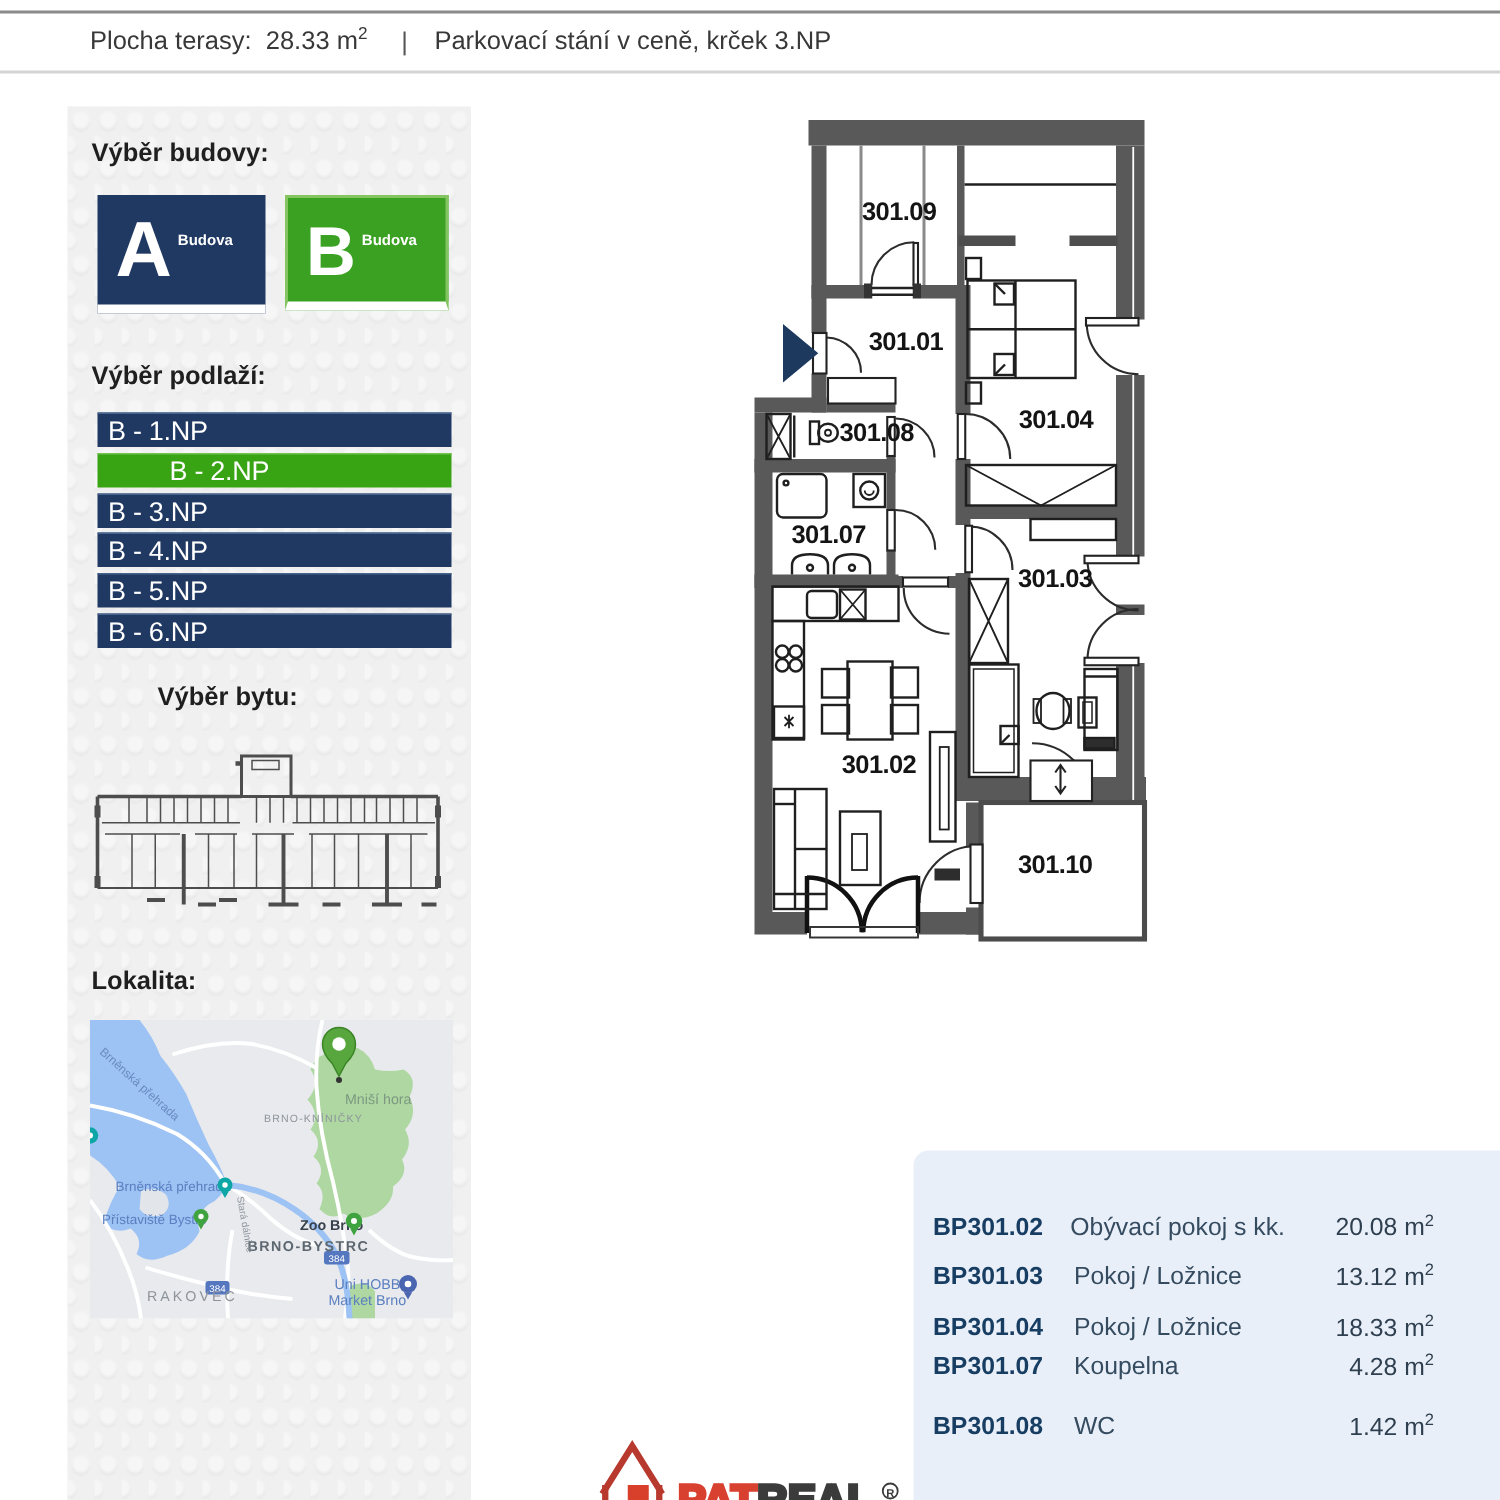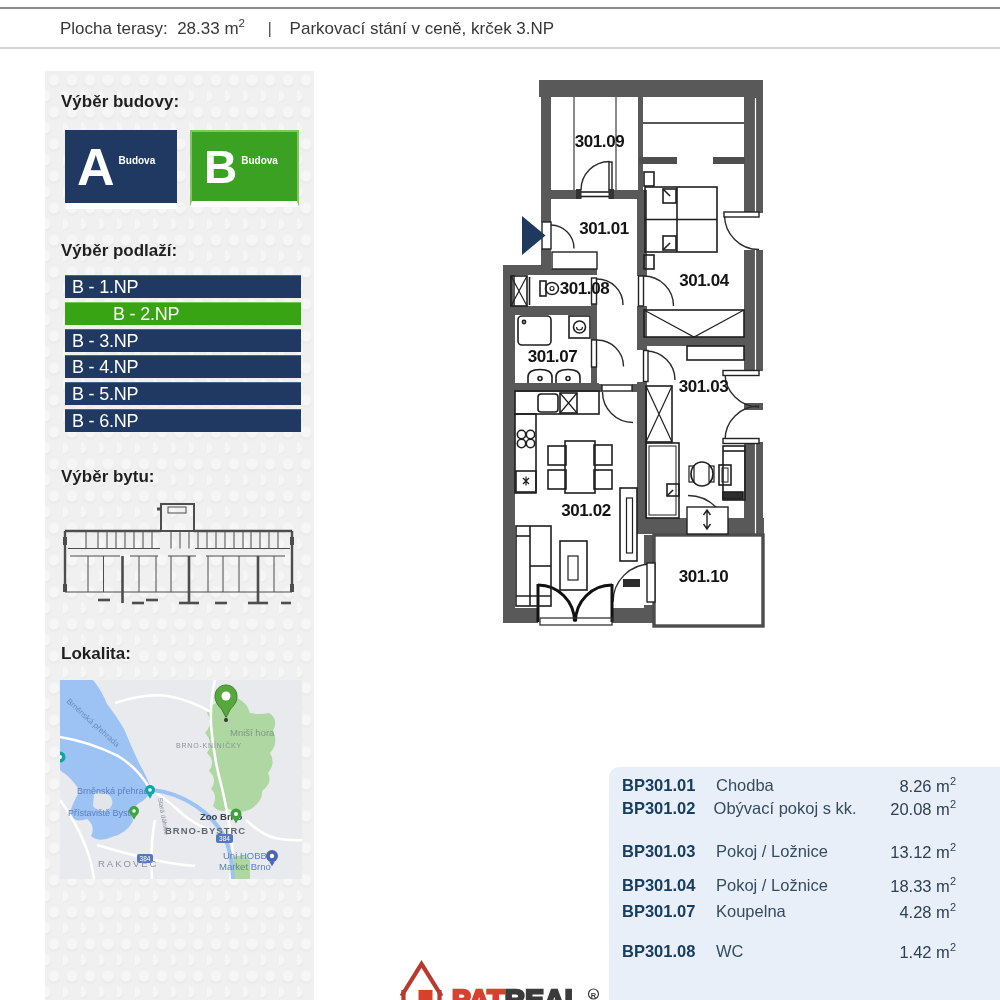--- a/index.html
+++ b/index.html
@@ -59,21 +59,21 @@
     </div>
     <div class="sb-h" style="top:170px;">Výběr podlaží:</div>
     <div class="npwrap">
       <div class="np">B - 1.NP</div>
       <div class="np act">B - 2.NP</div>
       <div class="np">B - 3.NP</div>
       <div class="np">B - 4.NP</div>
       <div class="np">B - 5.NP</div>
       <div class="np">B - 6.NP</div>
     </div>
-    <div class="sb-h" style="top:396px;">Výběr bytu:</div>
+    <div class="sb-h" style="top:384px;margin-left:44px;">Výběr bytu:</div>
     <svg style="position:absolute;left:14px;top:430px;" width="242" height="115" viewBox="59 501 242 115">
       <g fill="none" stroke="#4d4d4d" stroke-width="1.4">
         <rect x="161" y="504" width="33" height="27" stroke-width="2"></rect>
         <rect x="168" y="507" width="18" height="6" stroke-width="1"></rect>
         <line x1="157" y1="509" x2="161" y2="509" stroke-width="3"></line>
         <line x1="65" y1="531" x2="161" y2="531" stroke-width="2.4"></line>
         <line x1="194" y1="531" x2="292" y2="531" stroke-width="2.4"></line>
         <line x1="65" y1="531" x2="65" y2="592" stroke-width="2.4"></line>
         <line x1="292" y1="531" x2="292" y2="592" stroke-width="2.4"></line>
         <line x1="65" y1="592" x2="292" y2="592" stroke-width="1.2"></line>
@@ -388,26 +388,21 @@
       <text x="584.5" y="294">301.08</text>
       <text x="704" y="285.5">301.04</text>
       <text x="552.5" y="362">301.07</text>
       <text x="703.5" y="391.5">301.03</text>
       <text x="586" y="515.5">301.02</text>
       <text x="703.5" y="582">301.10</text>
     </g>
   </svg>
 
   <div class="legend">
-    <div class="lrow" style="top:2px;">
-      <span class="c1">BP301.01</span>
-      <span class="c2">Chodba</span>
-      <span class="c3">8.26 m<sup>2</sup></span>
-    </div>
-    <div class="lrow" style="top:25px;">
+    <div class="lrow" style="top:35px;">
       <span class="c1">BP301.02</span>
       <span class="c2">Obývací pokoj s kk.</span>
       <span class="c3">20.08 m<sup>2</sup></span>
     </div>
     <div class="lrow" style="top:68px;">
       <span class="c1">BP301.03</span>
       <span class="c2">Pokoj / Ložnice</span>
       <span class="c3">13.12 m<sup>2</sup></span>
     </div>
     <div class="lrow" style="top:102px;">

